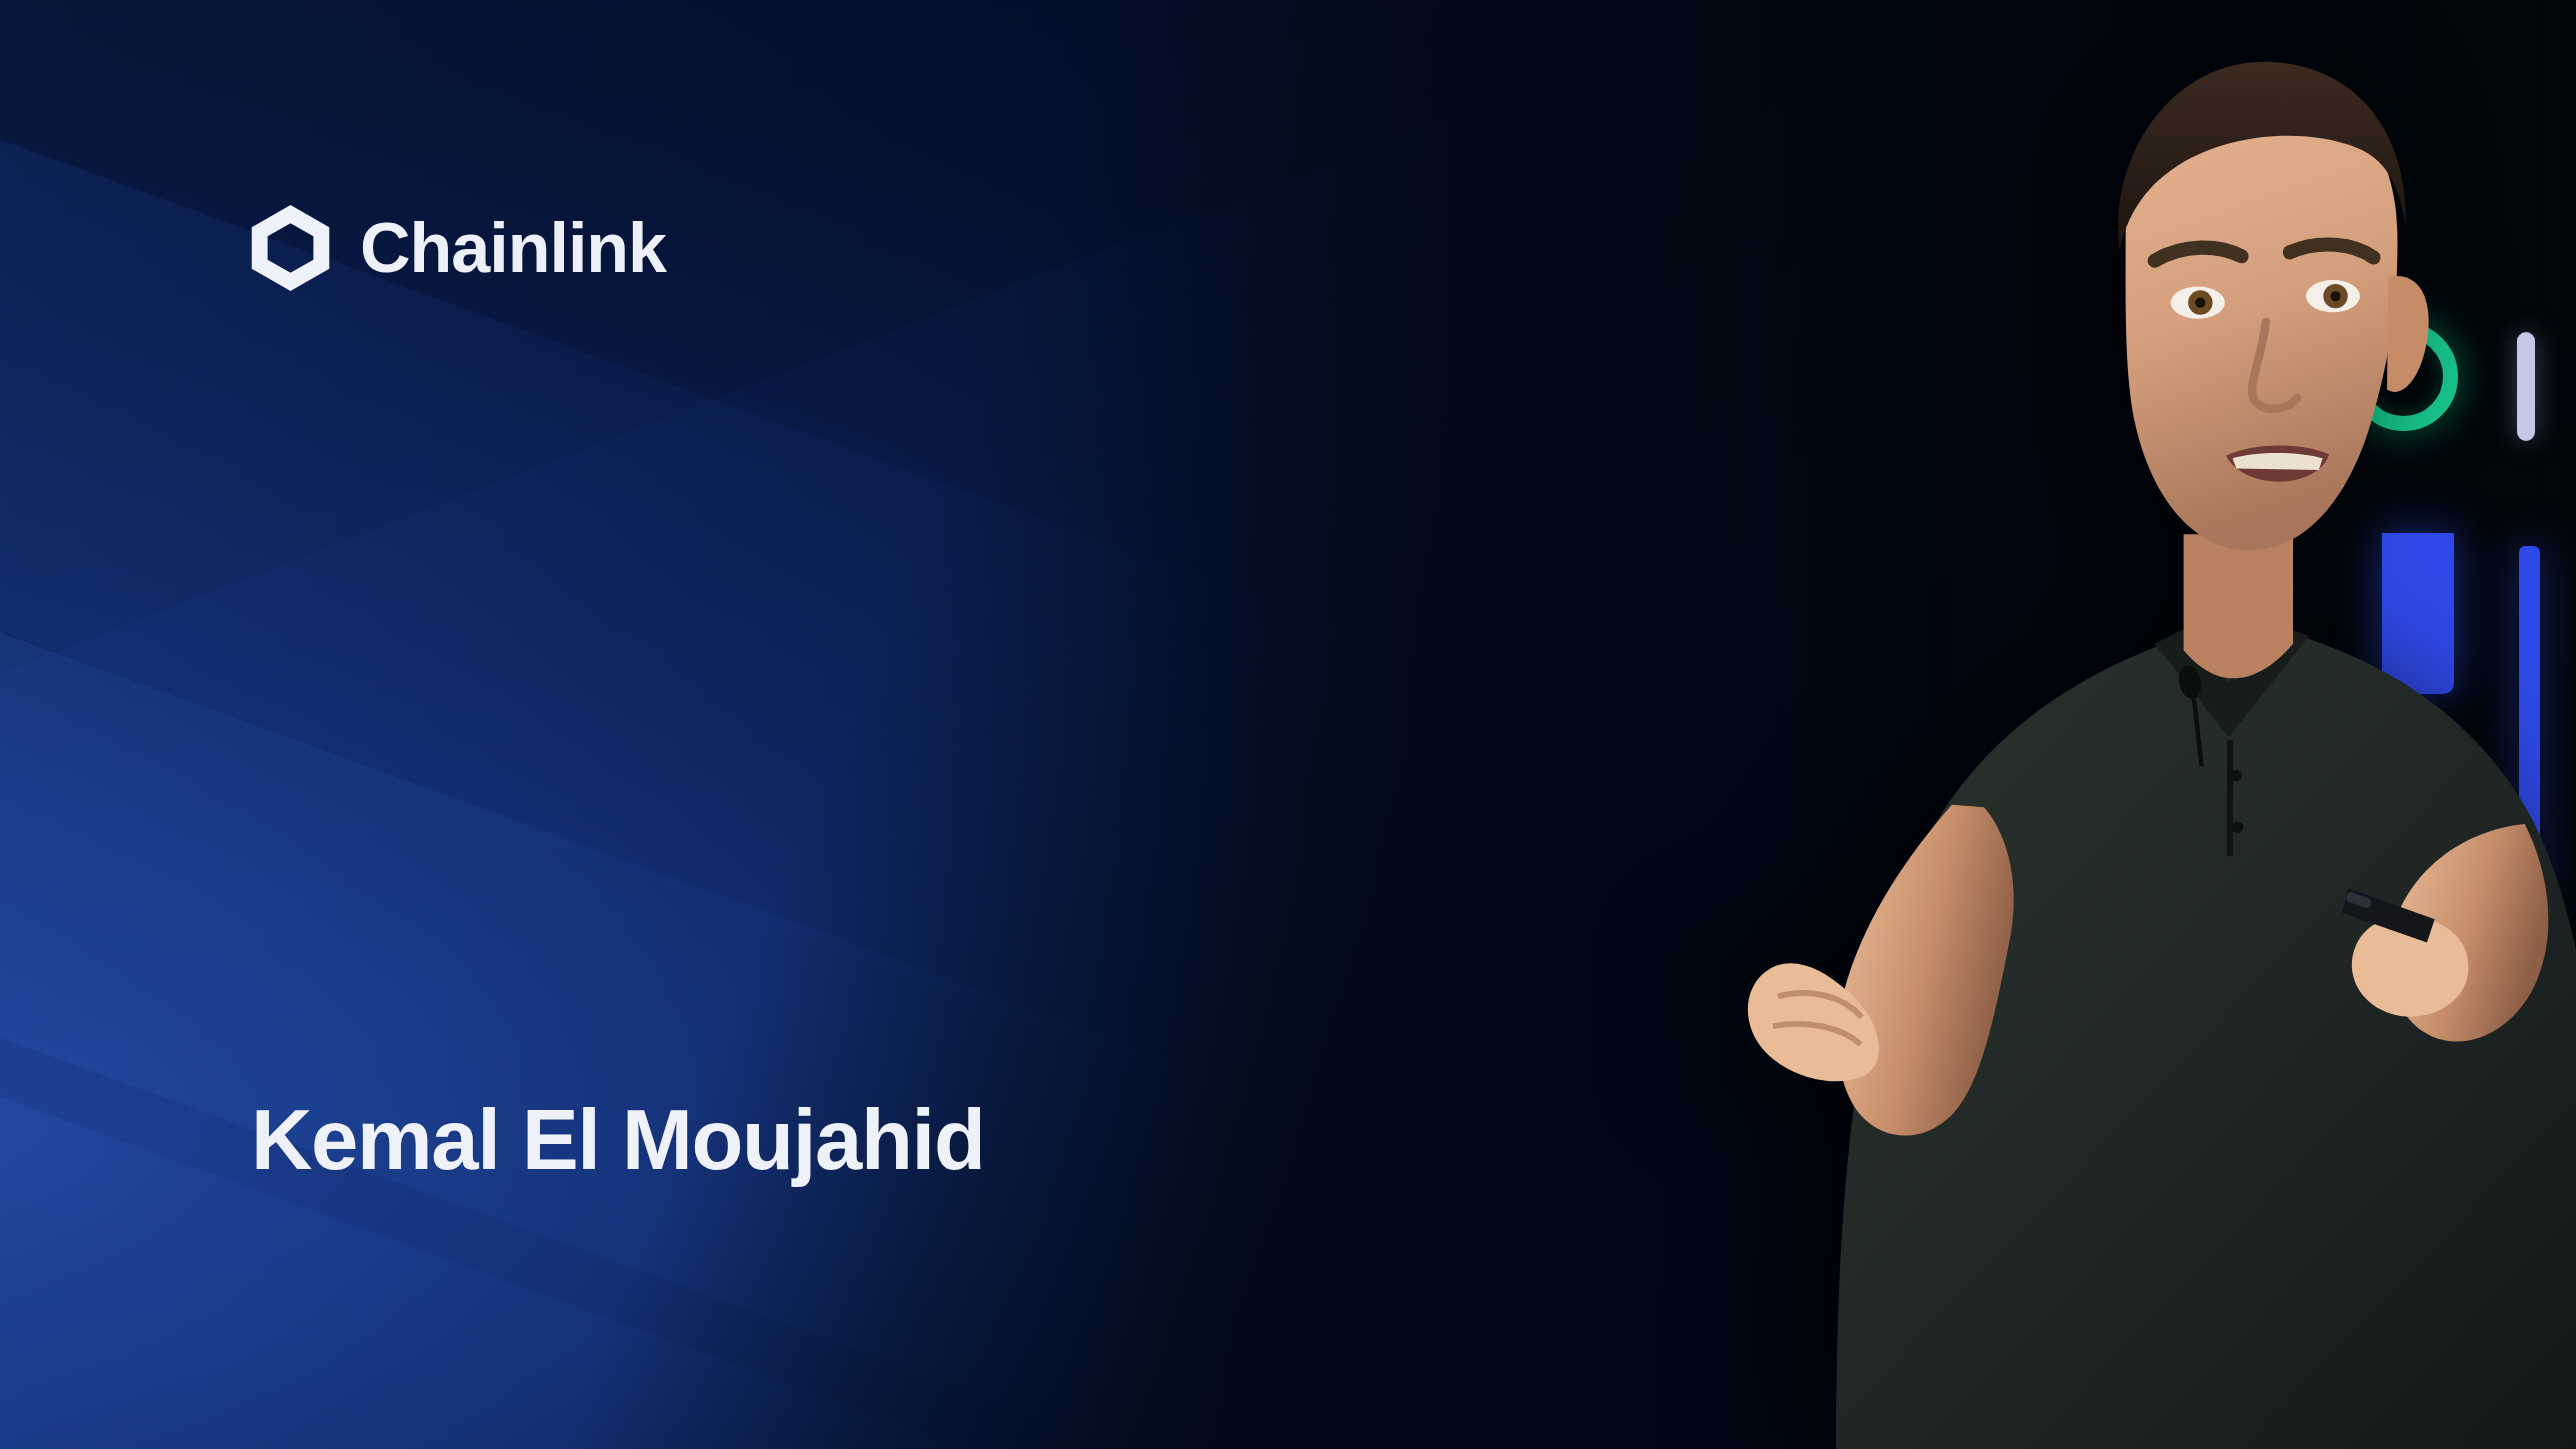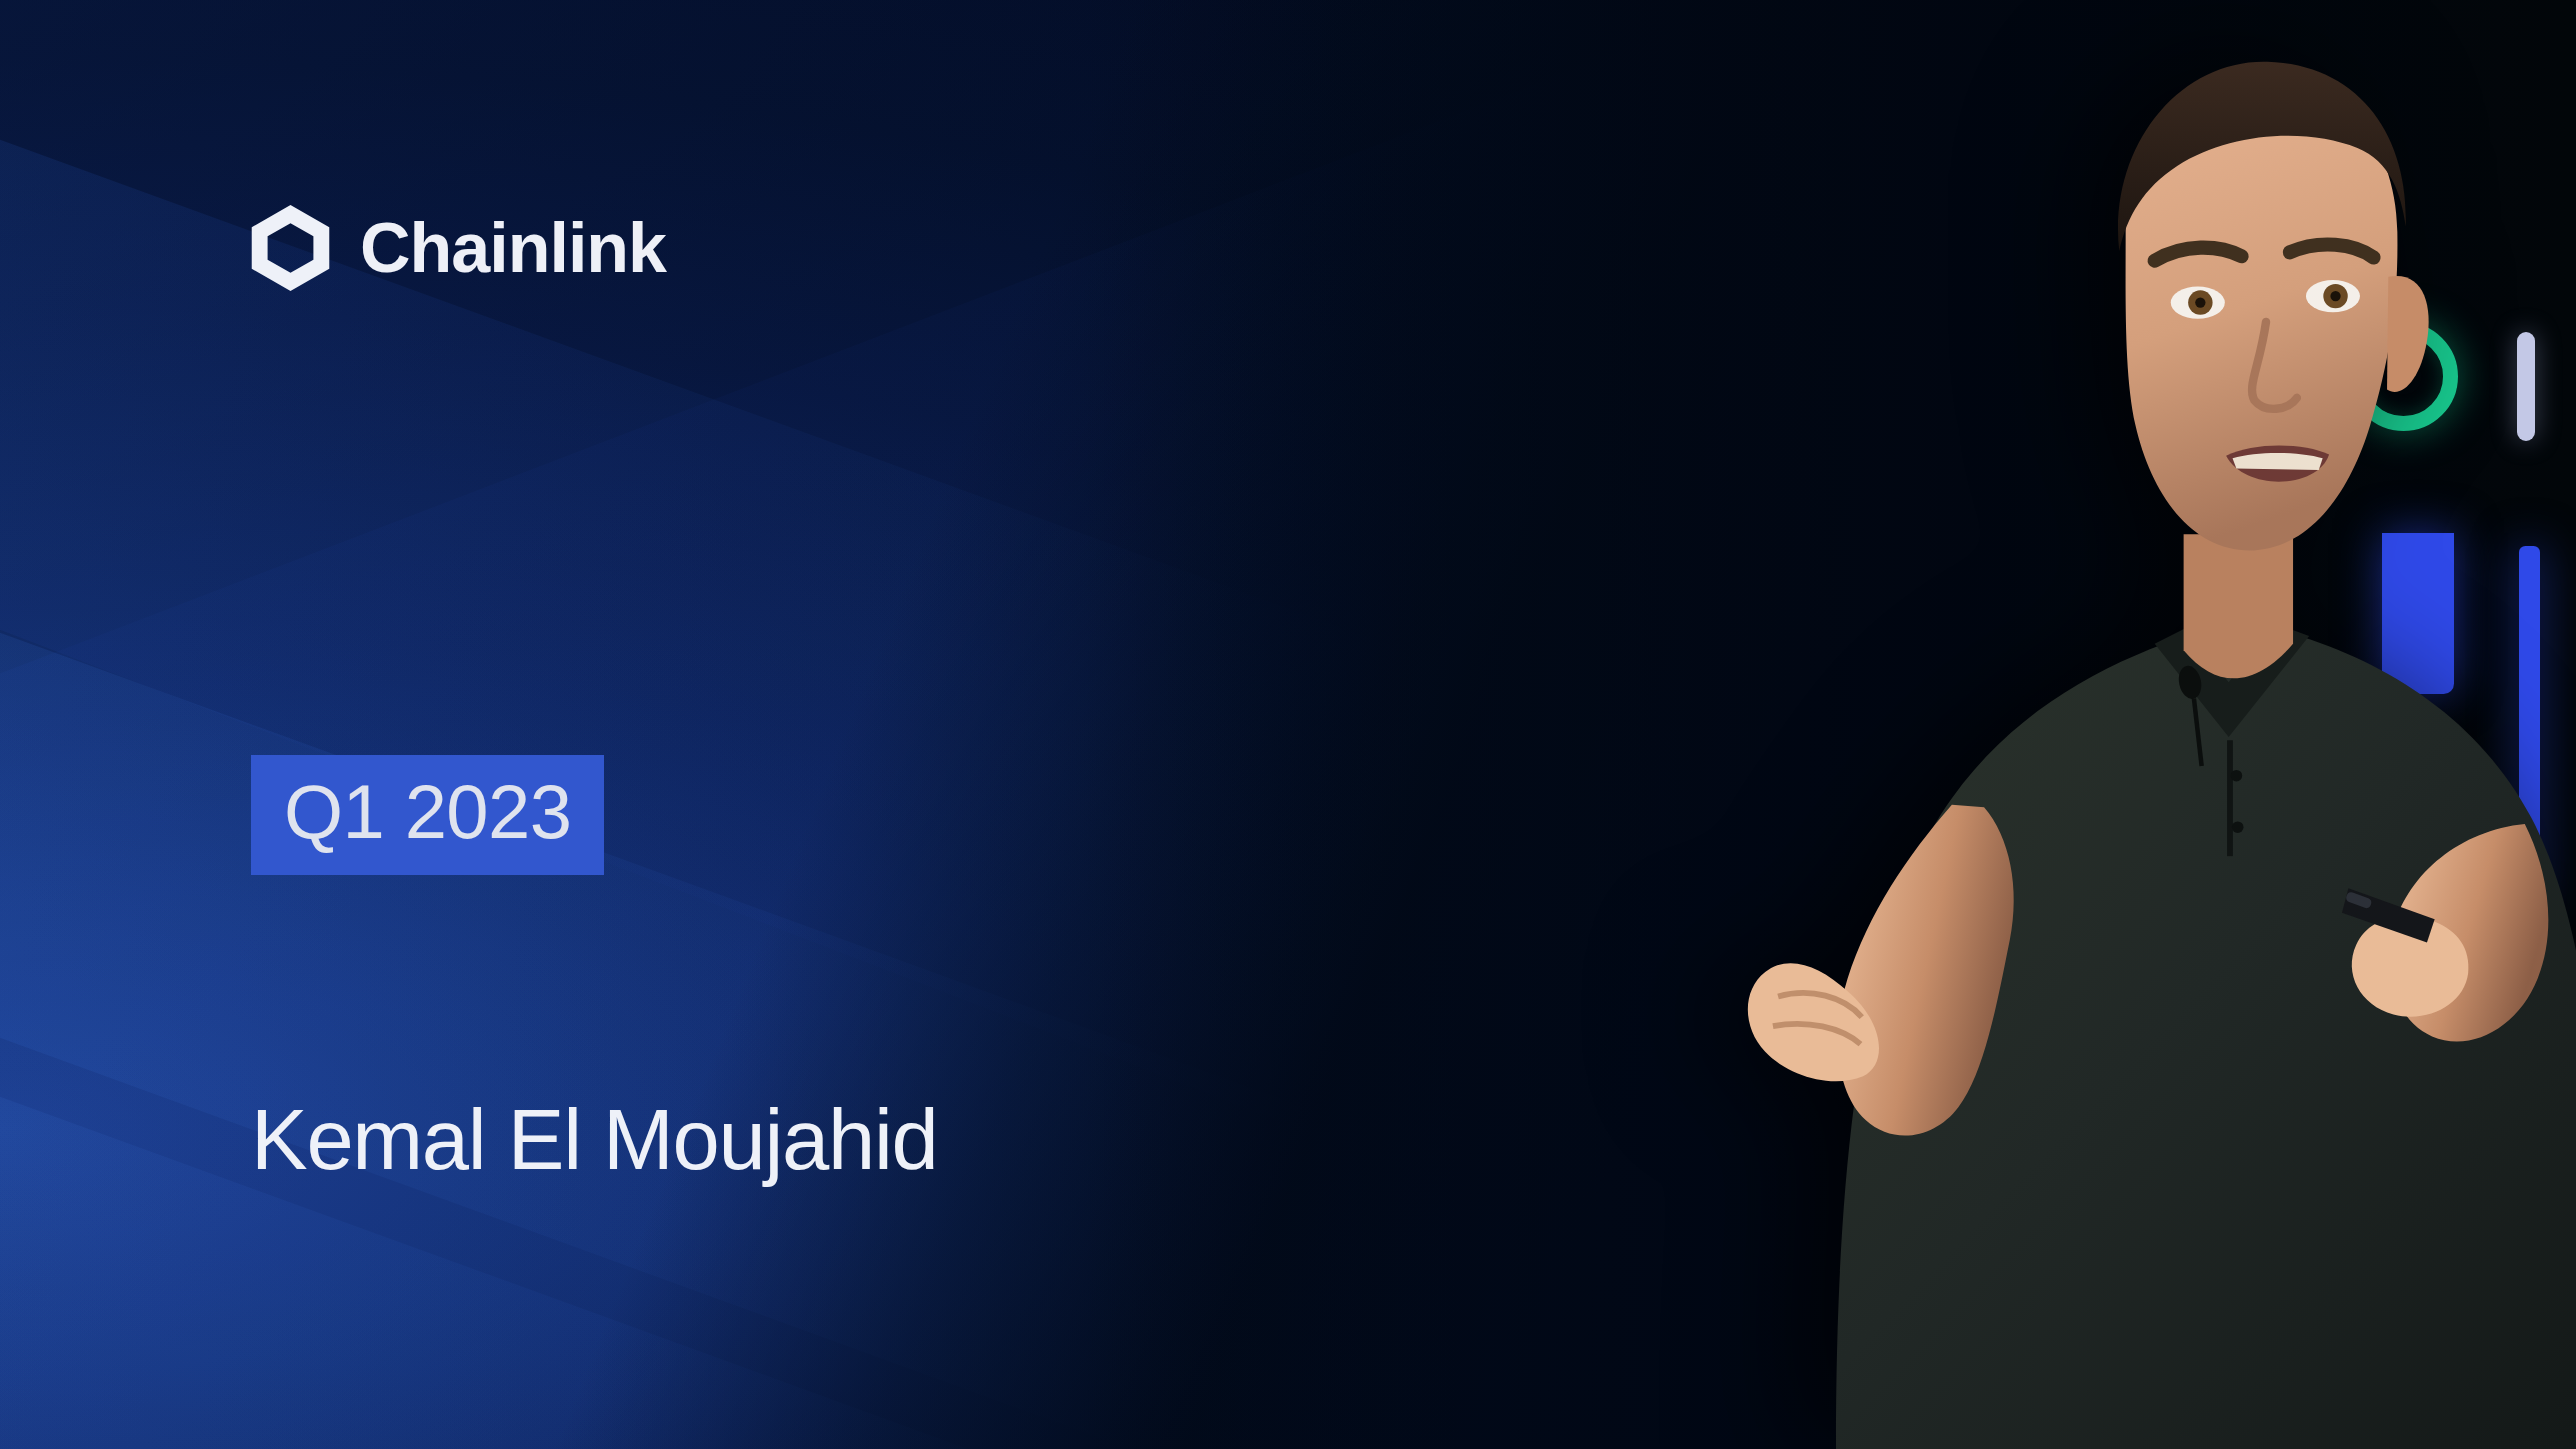--- a/index.html
+++ b/index.html
@@ -102,21 +102,21 @@
     display:inline-block;
   }
   .badge-text{
     color:#dfe3ee; font-size:76px; font-weight:400; letter-spacing:-0.6px; line-height:1;
     white-space:nowrap;
   }
 
   .presenter{
     position:absolute; top:1091px; left:0;
     color:#eef1f8;
-    font-size:85px; font-weight:400; letter-spacing:-1.3px; line-height:1.15;
+    font-size:85px; font-weight:700; letter-spacing:-1.3px; line-height:1.15;
     white-space:nowrap;
   }
 </style>
 </head>
 <body>
 
 <div id="slide">
 
   <div class="bg-base"></div>
 
@@ -247,21 +247,18 @@
 
     <div class="brand">
       <svg class="brand-mark" viewBox="0 0 110 122" aria-hidden="true">
         <path d="M55 0 L110 31.5 L110 90.5 L55 122 L0 90.5 L0 31.5 Z
                  M55 26 L22.5 44.5 L22.5 77.5 L55 96 L87.5 77.5 L87.5 44.5 Z" fill="#eef1f8" fill-rule="evenodd"></path>
       </svg>
       <span class="brand-name">Chainlink</span>
     </div>
 
 
-    <div class="badge">
-      <span class="badge-text">Q1 2023</span>
-    </div>
 
     <div class="presenter">Kemal El Moujahid</div>
 
   </div>
 </div>
 
 
 </body></html>

